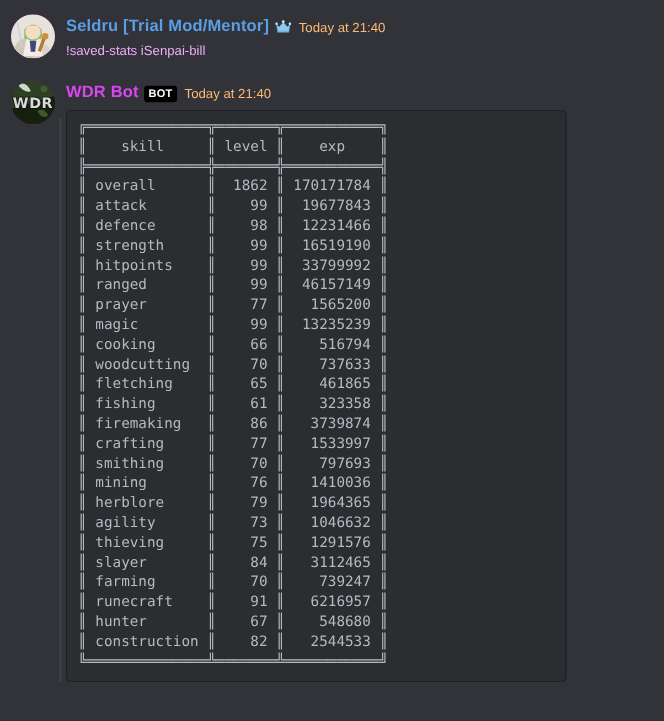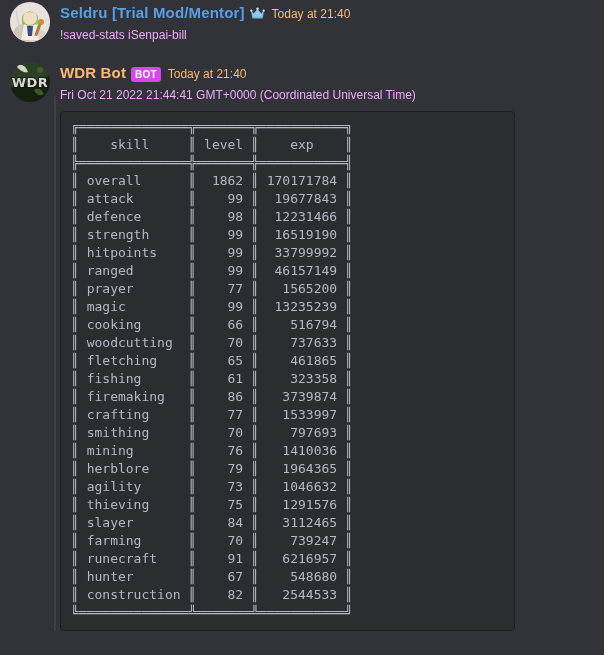--- a/index.html
+++ b/index.html
@@ -16,21 +16,21 @@
     -webkit-font-smoothing: antialiased;
   }
 
   .chat { padding: 0; }
 
   .message {
     position: relative;
     padding: 2px 12px 2px 60px;
     min-height: 22px;
   }
-  .message.first { margin-top: 0; }
+  .message.first { margin-top: 11px; }
   .message.second { margin-top: 12px; }
 
   .avatar {
     position: absolute;
     left: 10px;
     top: 2px;
     width: 40px;
     height: 40px;
     border-radius: 50%;
     overflow: hidden;
@@ -44,32 +44,32 @@
     line-height: 20px;
     height: 22px;
     white-space: nowrap;
   }
   .username {
     font-size: 15px;
     font-weight: 600;
     letter-spacing: .01em;
   }
   .username.mod { color: #5a9ee6; }
-  .username.bot { color: #fdba74; }
+  .username.bot { color: #d946ef; }
 
   .crown-icon {
     margin-left: 5px;
     display: inline-flex;
     align-items: center;
     height: 18px;
   }
 
   .bot-tag {
     margin-left: 5px;
-    background: #d946ef;
+    background: #000000;
     color: #ffffff;
     font-size: 10px;
     font-weight: 700;
     line-height: 1;
     padding: 3px 4px 2px 4px;
     border-radius: 3px;
     letter-spacing: .02em;
     position: relative;
     top: 1px;
   }
@@ -166,21 +166,20 @@
         <path d="M24 28 Q30 24 34 32 Q28 36 24 28 Z" fill="#3a5a2e"></path>
         <circle cx="30" cy="8" r="3" fill="#445c33"></circle>
         <text x="20" y="25" font-family="DejaVu Sans, sans-serif" font-size="13" font-weight="bold" fill="#d9d9d9" stroke="#11170d" stroke-width="1.6" paint-order="stroke" text-anchor="middle" letter-spacing="0.5">WDR</text>
       </svg>
     </div>
     <div class="msg-header">
       <span class="username bot">WDR Bot</span>
       <span class="bot-tag">BOT</span>
       <span class="timestamp">Today at 21:40</span>
     </div>
-    <div class="msg-body">Fri Oct 21 2022 21:44:41 GMT+0000 (Coordinated Universal Time)</div>
     <div class="reply-bar"></div>
     <div class="codeblock">
       <pre id="stats-pre">╔══════════════╦═══════╦═══════════╗
 ║    skill     ║ level ║    exp    ║
 ╠══════════════╬═══════╬═══════════╣
 ║ overall      ║  1862 ║ 170171784 ║
 ║ attack       ║    99 ║  19677843 ║
 ║ defence      ║    98 ║  12231466 ║
 ║ strength     ║    99 ║  16519190 ║
 ║ hitpoints    ║    99 ║  33799992 ║

